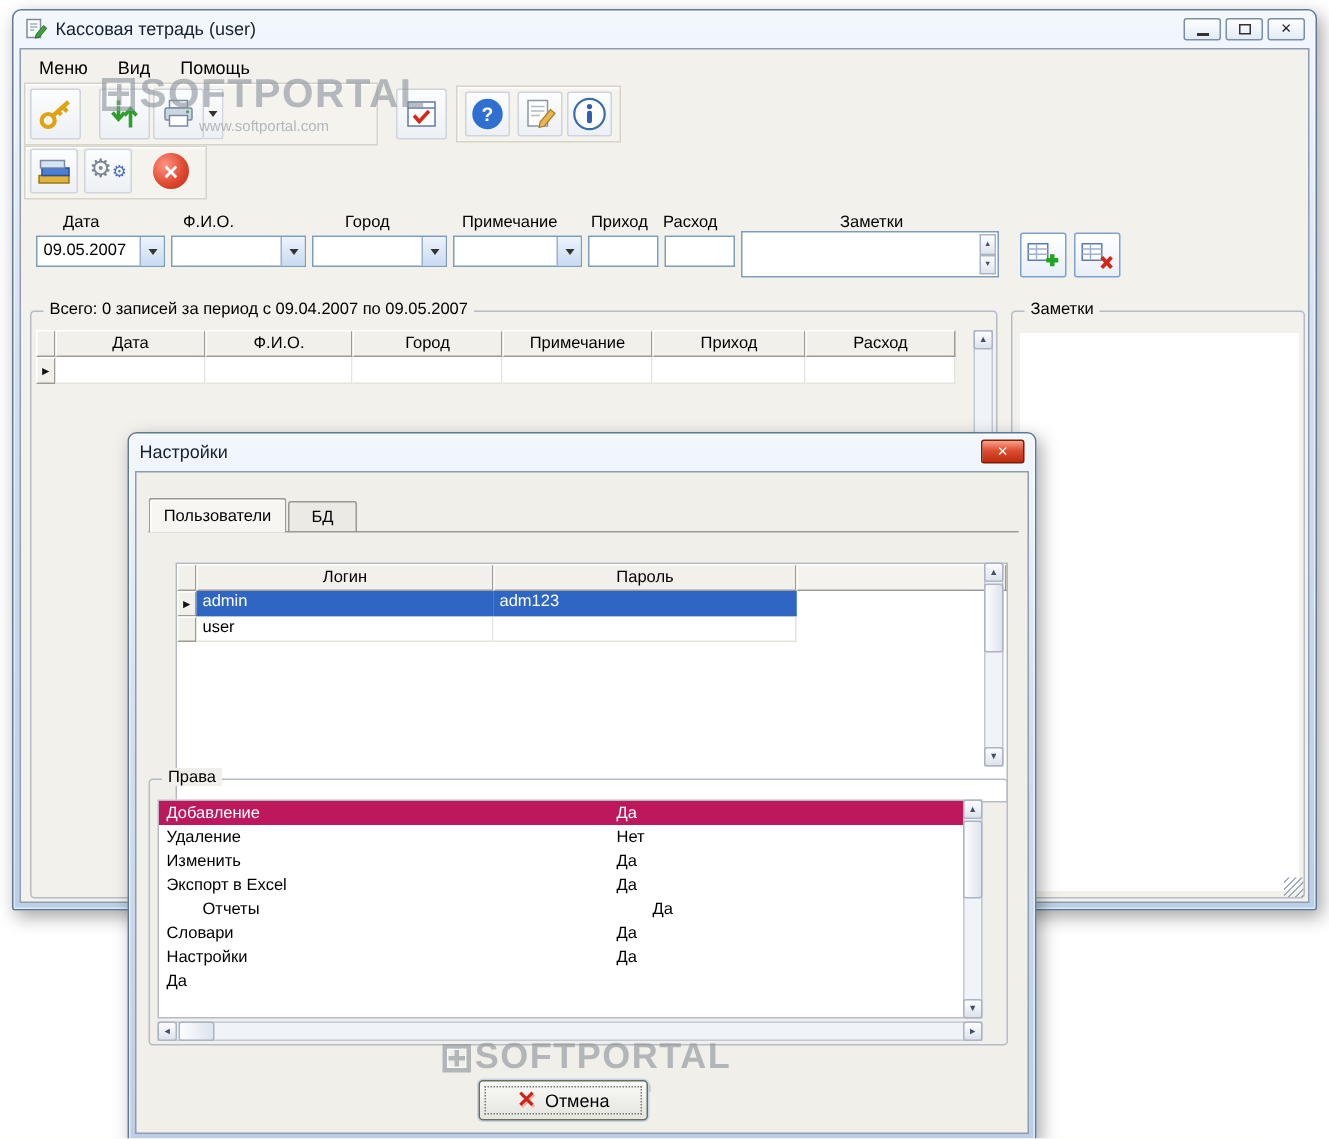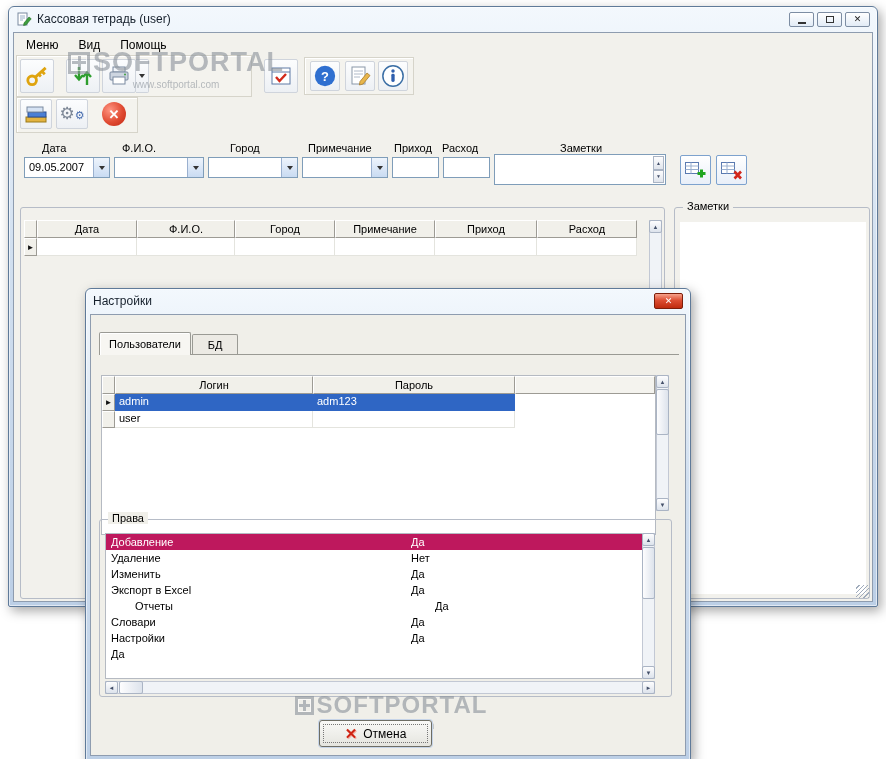--- a/index.html
+++ b/index.html
@@ -292,20 +292,21 @@
               <rect x="1.5" y="2.5" width="13" height="11" fill="#fff" stroke="#5a7ab0"></rect>
               <path d="M1.5 6h13M1.5 9.5h13M7 2.5v11" stroke="#9ab0d0" fill="none"></path>
               <g stroke="#d3271a" stroke-width="2.6">
                 <path d="M14.5 11.5l6.5 7M21 11.5l-6.5 7"></path>
               </g>
             </svg>
         </span>
       </div>
 
       <div class="groupbox" style="left:6px; top:174px; width:645px; height:392px;">
+        <span class="legend">Всего: 0 записей за период с 09.04.2007 по 09.05.2007</span>
         <div class="gheader" style="left:3px; top:12px;">
           <span class="hcell" style="width:13px;"></span>
           <span class="hcell" style="width:100px;">Дата</span>
           <span class="hcell" style="width:98px;">Ф.И.О.</span>
           <span class="hcell" style="width:100px;">Город</span>
           <span class="hcell" style="width:100px;">Примечание</span>
           <span class="hcell" style="width:102px;">Приход</span>
           <span class="hcell" style="width:100px;">Расход</span>
         </div>
         <div class="grow" style="left:3px; top:30px; height:18px;">
@@ -342,21 +343,21 @@
     <div class="client" style="background:#f0efe9;">
 
       <div class="tab active" style="left:8px; top:17px; width:92px; height:23px;">
         <span>Пользователи</span>
       </div>
       <div class="tab" style="left:101px; top:19px; width:46px; height:21px;">
         <span>БД</span>
       </div>
       <div class="tabline" style="left:8px; top:39px; width:580px;"></div>
 
-      <div style="position:absolute; left:10px; top:60px; width:555px; height:160px; background:#fff; border:1px solid #b5bac2;">
+      <div style="position:absolute; left:26px; top:60px; width:555px; height:160px; background:#fff; border:1px solid #b5bac2;">
         <div class="gheader" style="left:0; top:0;">
           <span class="hcell" style="width:13px;"></span>
           <span class="hcell" style="width:198px;">Логин</span>
           <span class="hcell" style="width:202px;">Пароль</span>
           <span class="hcell" style="width:140px; background:#f4f3ee;"></span>
         </div>
         <div class="grow rowsel" style="left:0; top:18px; height:17px;">
           <span class="selcell" style="width:13px;">►</span>
           <span class="gcell" style="width:198px;">admin</span>
           <span class="gcell" style="width:202px;">adm123</span>

